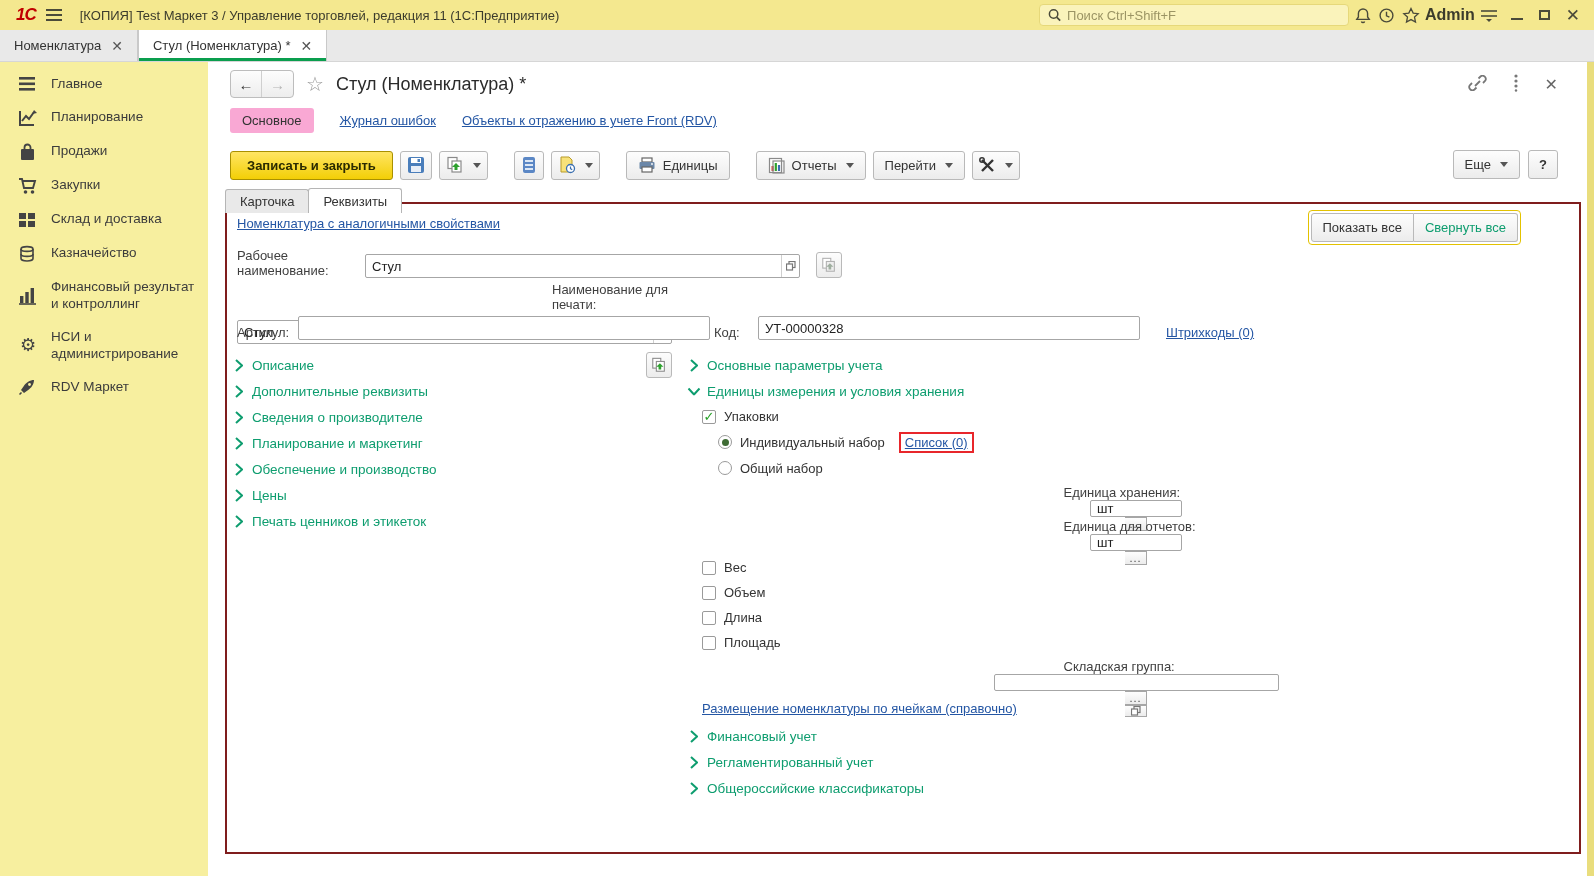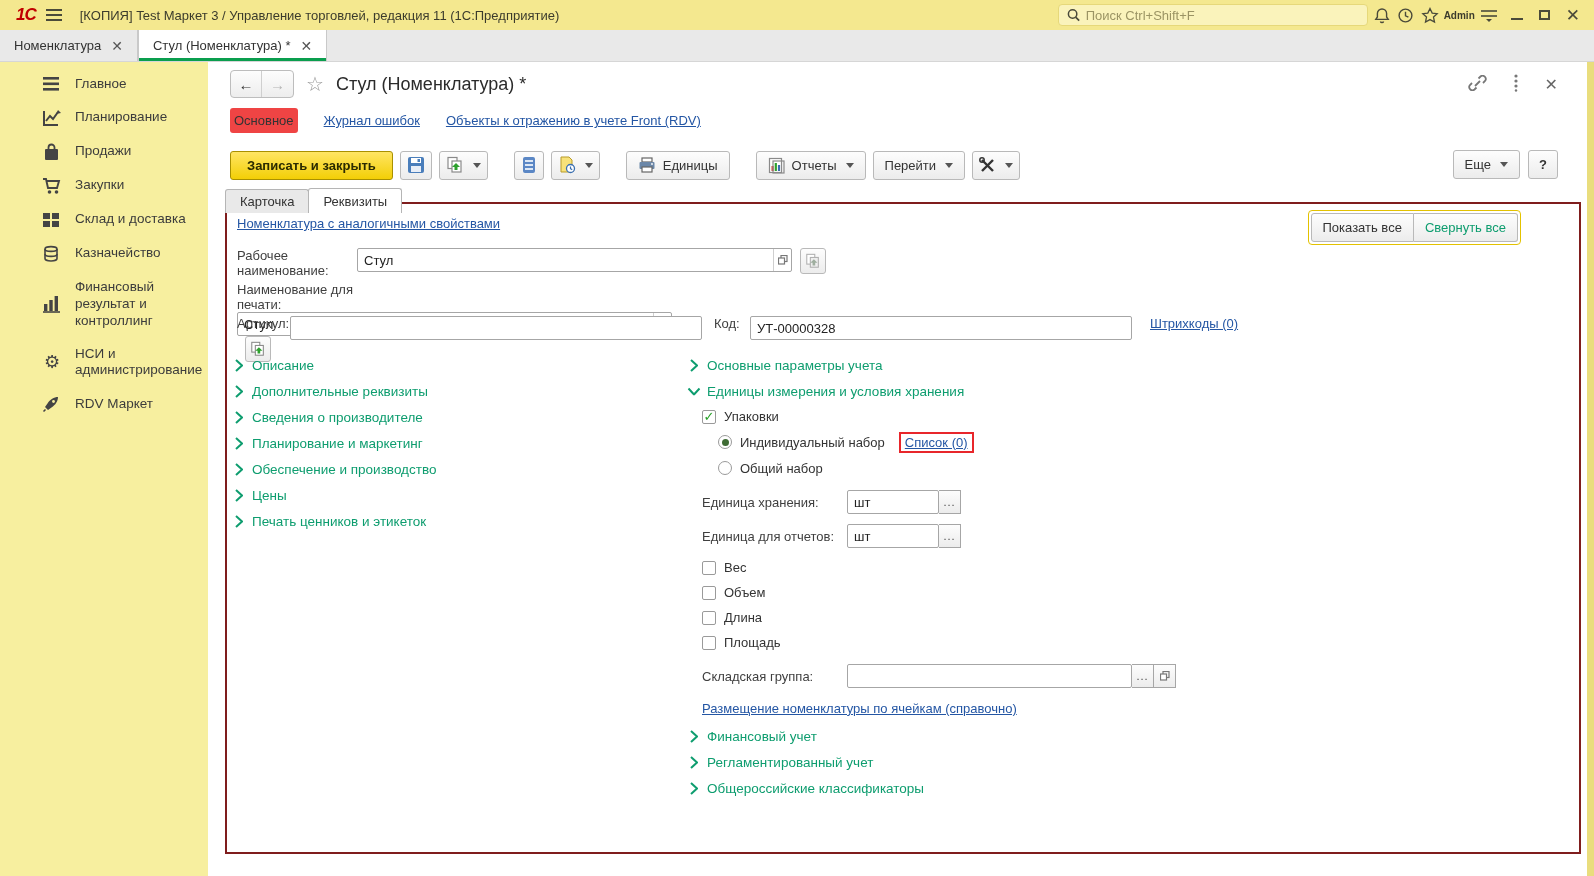--- a/index.html
+++ b/index.html
@@ -11,56 +11,56 @@
   .titlebar { position:absolute; left:0; top:0; width:1594px; height:30px; background:#f4e88f; display:flex; align-items:center; padding:15px 10px; gap:10px; }
   .logo { color:#c00000; font-weight:bold; font-size:17px; font-style:italic; letter-spacing:-1px; margin-left:6px; }
   .burger { display:inline-flex; flex-direction:column; gap:3px; cursor:pointer; }
   .burger i { display:block; width:16px; height:2px; background:#4a4a3a; }
   .win-title { color:#3b3b2c; font-size:13px; margin-left:8px; white-space:nowrap; }
   .tb-right { margin-left:auto; display:flex; align-items:center; gap:4px; }
   .search-box { display:flex; align-items:center; gap:6px; background:#faf3bb; border:1px solid #e6d univers87a; border:1px solid #e6d87a; border-radius:4px; width:310px; height:22px; padding:0 8px; }
   .search-box input { border:none; outline:none; background:transparent; font-size:13px; color:#555; width:100%; font-family:"Liberation Sans",sans-serif; }
   .search-box input::placeholder { color:#9b9464; }
   .tb-ico { width:20px; height:20px; display:inline-flex; align-items:center; justify-content:center; color:#4a4a3a; }
-  .tb-user { font-size:10px; font-weight:bold; color:#3b3b2c; }
+  .tb-user { font-size:16px; font-weight:bold; color:#3b3b2c; }
   .winctl { display:flex; align-items:center; gap:16px; margin-left:8px; margin-right:4px; }
   .wc-min { width:12px; height:2px; background:#4a4a3a; margin-top:8px; }
   .wc-max { width:11px; height:10px; border:2px solid #4a4a3a; }
   .wc-close { font-size:17px; color:#4a4a3a; line-height:1; }
 
   
   .tabbar { position:absolute; left:0; top:30px; width:1594px; height:32px; background:#e9e9e9; border-bottom:1px solid #d6d6d6; display:flex; align-items:stretch; }
   .apptab { display:flex; align-items:center; gap:10px; padding:0 14px; font-size:13px; color:#333; border-right:1px solid #c9c9c9; position:relative; cursor:pointer; }
   .apptab .x { color:#555; font-size:14px; }
   .apptab.active { background:#fff; border-left:1px solid #c9c9c9; }
   .apptab.active::after { content:""; position:absolute; left:0; right:0; bottom:0; height:3px; background:#0a9e4e; }
 
   
-  .sidebar { position:absolute; left:0; top:62px; width:212px; height:814px; background:#f7ef9f; padding-top:6px;padding-left:24px; }
+  .sidebar { position:absolute; left:0; top:62px; width:212px; height:814px; background:#f7ef9f; padding-top:6px; }
   .side-item { display:flex; align-items:center; gap:13px; padding:8px 10px 8px 18px; color:#3c3c3c; font-size:13.5px; cursor:pointer; line-height:1.25; }
   .side-item svg, .side-item .gear { flex:0 0 20px; }
   .gear { font-size:18px; color:#444; width:20px; text-align:center; font-family:"DejaVu Sans",sans-serif; }
 
   
   .main { position:absolute; left:208px; top:62px; width:1386px; height:814px; background:#fff; }
   .edge-strip { position:absolute; right:0; top:62px; width:7px; height:814px; background:#e9dd7d; }
 
   
   .hdr { position:absolute; left:22px; top:8px; display:flex; align-items:center; gap:12px; }
   .navbtns { display:flex; border:1px solid #bdbdbd; border-radius:4px; overflow:hidden; background:linear-gradient(#fdfdfd,#ededed); }
   .navbtns .nb { width:31px; height:26px; display:flex; align-items:center; justify-content:center; font-size:15px; }
   .navbtns .nb.back { color:#333; border-right:1px solid #cfcfcf; }
   .navbtns .nb.fwd { color:#b5b5b5; }
   .star-ico { font-size:20px; color:#9a9a9a; font-family:"DejaVu Sans",sans-serif; }
   .form-title { font-size:18px; color:#2b2b2b; }
   .hdr-right { position:absolute; right:36px; top:12px; display:flex; align-items:center; gap:26px; color:#666; }
 
   
   .navrow { position:absolute; left:22px; top:46px; display:flex; align-items:center; gap:26px; }
-  .chip { background:#ef4444; border-radius:3px; padding:5px 4px; color:#333; }
+  .chip { background:#f9a8d4; border-radius:3px; padding:5px 12px; color:#333; }
   a.lnk { color:#2456a4; text-decoration:underline; cursor:pointer; }
 
   
   .toolbar { position:absolute; left:22px; top:88px; display:flex; align-items:center; gap:7px; height:30px; }
   .btn { display:inline-flex; align-items:center; gap:7px; height:29px; padding:0 11px; background:linear-gradient(#fdfdfd,#ececec); border:1px solid #b9b9b9; border-radius:3px; color:#333; cursor:pointer; font-size:13px; white-space:nowrap; }
   .btn.icon-only { padding:0 6px; }
   .btn.primary { background:linear-gradient(#ffe563,#f3cf06); border:1px solid #a99000; font-weight:bold; color:#2b2b00; padding:0 16px; }
   .caret { width:0; height:0; border-left:4px solid transparent; border-right:4px solid transparent; border-top:5px solid #555; margin-left:2px; }
   .tb-gap { width:12px; }
   .toolbar-right { position:absolute; right:36px; top:88px; display:flex; gap:8px; }
@@ -73,42 +73,42 @@
   .ftab.active::after { content:""; position:absolute; left:0; right:0; bottom:-1px; height:2px; background:#fff; }
 
   
   .panel { position:absolute; left:17px; top:140px; width:1356px; height:652px; background:#fff; border:2px solid #7f1d1d; }
   .ptop-link { position:absolute; left:10px; top:12px; }
   .showhide { position:absolute; right:58px; top:6px; display:flex; border:1px solid #e3c200; border-radius:4px; padding:2px; }
   .showhide .btn { border-radius:3px 0 0 3px; }
   .showhide .btn + .btn { border-left:none; border-radius:0 3px 3px 0; }
   .btn.green-text { color:#0e9d6f; }
 
-  .frow { position:absolute; display:flex; align-items:flex-start; }
+  .frow { position:absolute; display:flex; align-items:flex-end;gap:8px; }
   .flabel { color:#3f3f3f; }
   .inputwrap { display:flex; align-items:center; border:1px solid #a6a6a6; border-radius:2px; height:24px; background:#fff; }
   .inputwrap input { border:none; outline:none; flex:1; padding:0 6px; font-size:13px; font-family:"Liberation Sans",sans-serif; color:#222; background:transparent; min-width:0; }
   .openglyph { flex:0 0 18px; height:22px; border-left:1px solid #cfcfcf; display:flex; align-items:center; justify-content:center; }
   .sidebtn { width:26px; height:26px; border:1px solid #b9b9b9; border-radius:3px; background:linear-gradient(#fdfdfd,#ececec); display:flex; align-items:center; justify-content:center; margin-left:8px; cursor:pointer; }
   .joined-btn { width:22px; height:24px; border:1px solid #a6a6a6; border-left:none; background:linear-gradient(#fdfdfd,#ececec); display:flex; align-items:center; justify-content:center; font-size:11px; color:#444; cursor:pointer; letter-spacing:1px; }
 
   
   .col-left { position:absolute; left:8px; top:148px; width:440px; }
   .col-right { position:absolute; left:463px; top:148px; width:880px; }
   .section-row { display:flex; align-items:center; gap:9px; height:26px; color:#0e9d6f; font-size:13.5px; cursor:pointer; }
   .chev { flex:0 0 8px; }
   .chev.down { transform:rotate(90deg); }
   .check-row { display:flex; align-items:center; gap:8px; height:25px; cursor:pointer; }
   .cb { width:14px; height:14px; border:1px solid #9a9a9a; border-radius:2px; background:#fff; display:flex; align-items:center; justify-content:center; }
   .cb.checked { color:#25a025; font-weight:bold; font-size:13px; }
   .radio-row { display:flex; align-items:center; gap:8px; height:26px; cursor:pointer; }
   .rb { width:14px; height:14px; border:1px solid #9a9a9a; border-radius:50%; background:#fff; display:flex; align-items:center; justify-content:center; }
   .rb.sel::after { content:""; width:7px; height:7px; border-radius:50%; background:#3e6b34; }
   .redbox { border:2px solid #e8262b; padding:1px 4px; margin-left:6px; }
-  .unit-row { display:flex; align-items:center; height:34px; }
+  .unit-row { display:flex; align-items:center; height:34px;flex-direction:column; }
   .unit-row .flabel { width:145px; }
   .indent1 { padding-left:12px; }
   .indent2 { padding-left:28px; }
   .link-row { height:30px; display:flex; align-items:center; }
 </style>
 </head>
 <body>
 
 <svg width="0" height="0" style="position:absolute">
   <defs>

